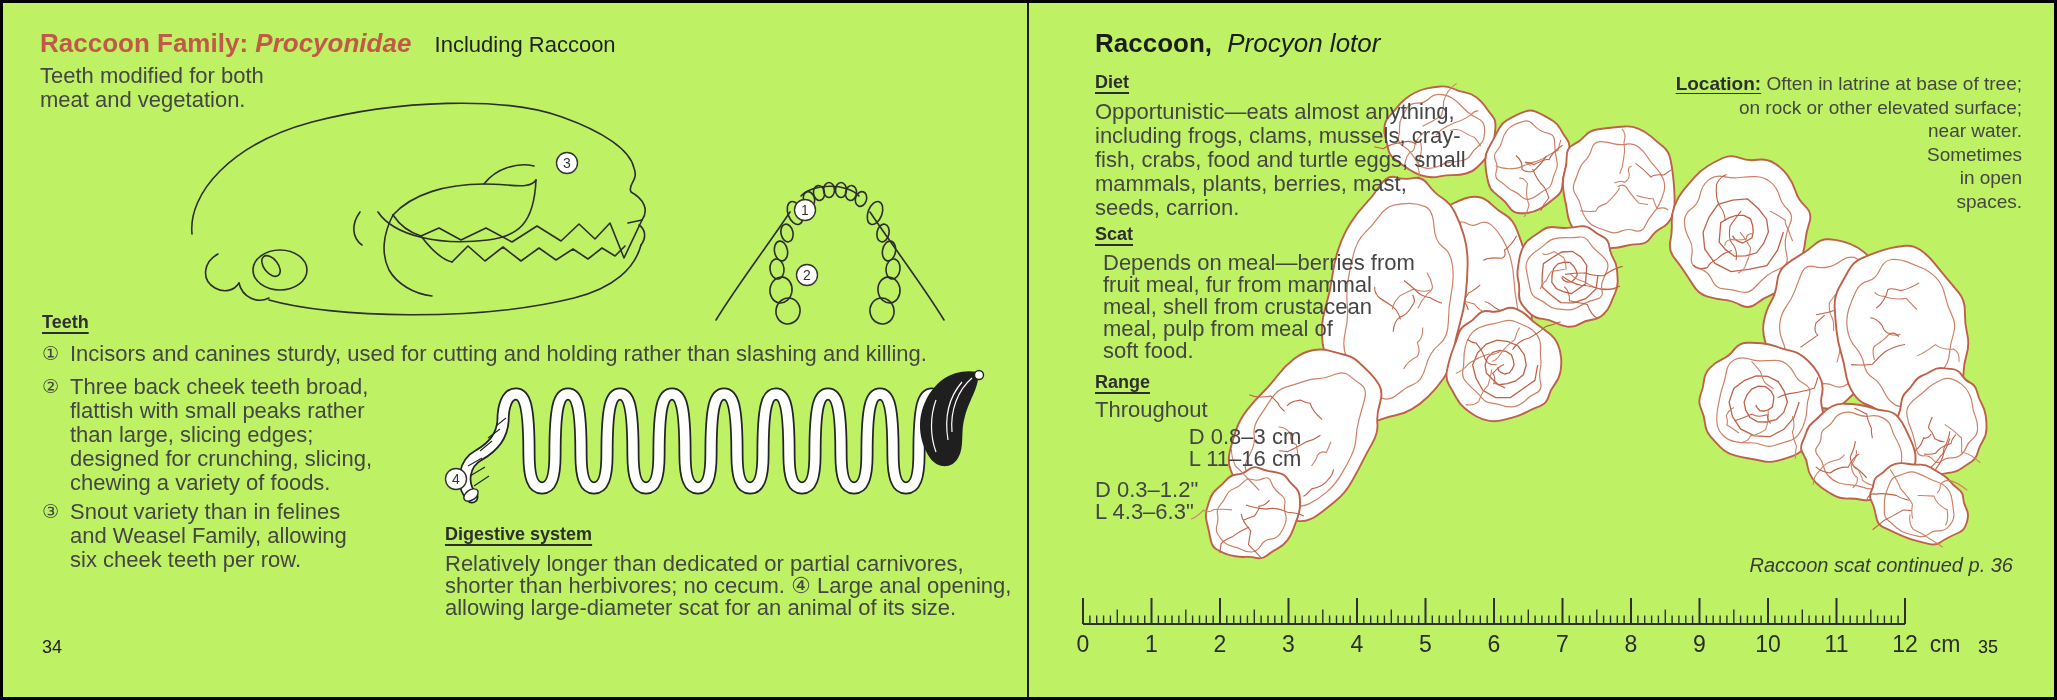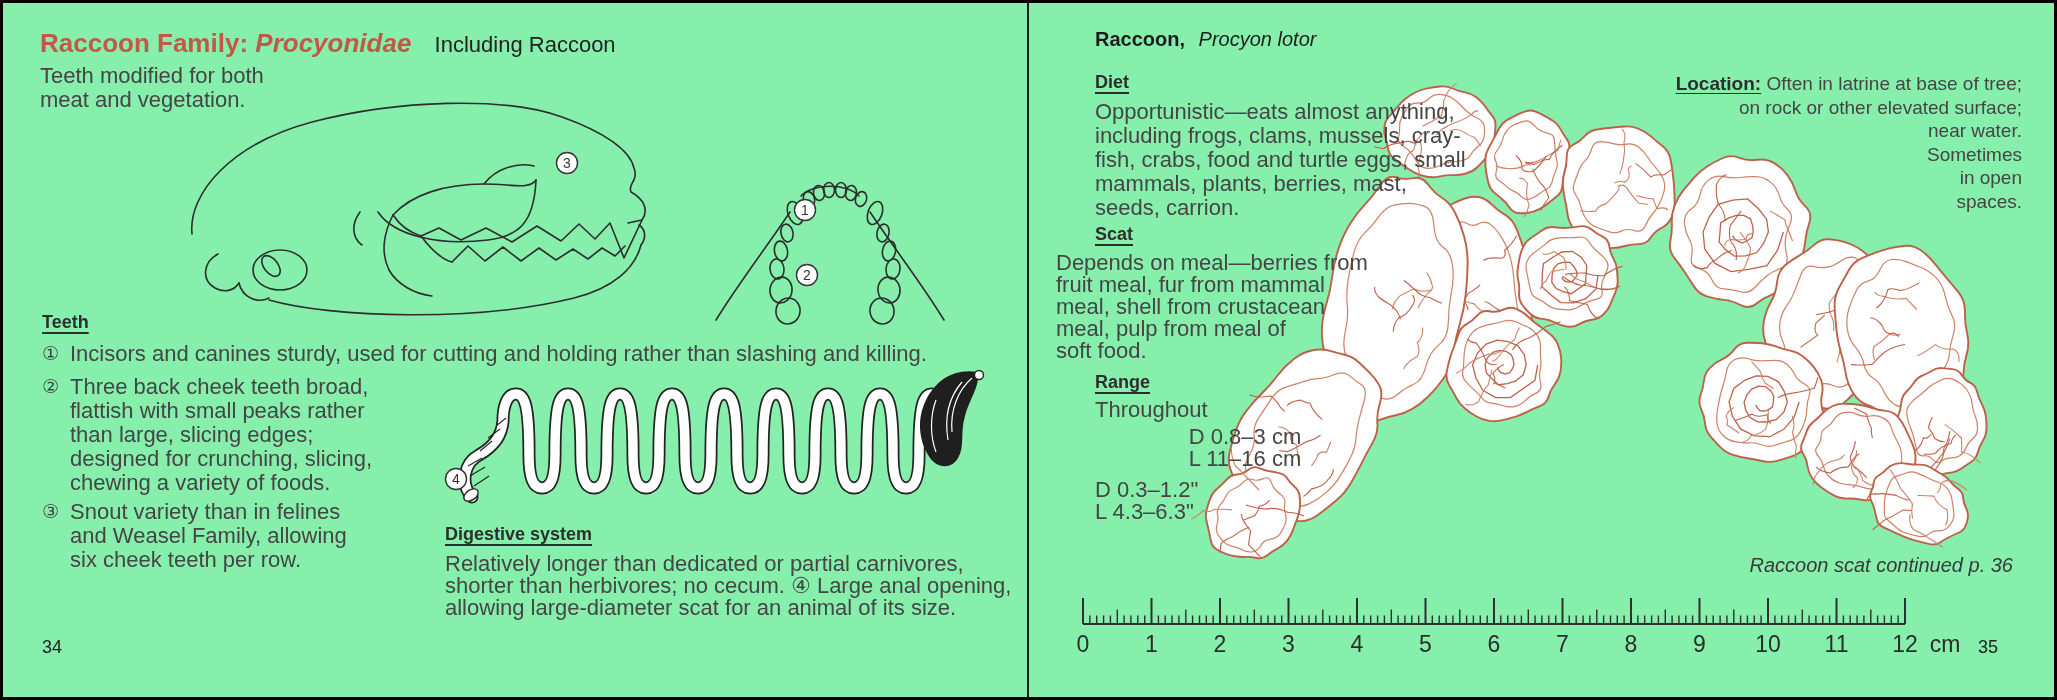--- a/index.html
+++ b/index.html
@@ -1,30 +1,30 @@
 <!DOCTYPE html>
 <html style="--accent: #c15848; --ink: #454545; --line-ink: #2d2d2d; --scat: #bd6148; --scat-light: #cd8166;"><head>
 <meta charset="utf-8">
 <style>
   :root{
     --accent:#c15848; --ink:#454545; --head-ink:#2e2e2e; --line-ink:#2d2d2d;
     --scat:#bd6148; --scat-light:#cd8166;
   }
   html,body{margin:0;padding:0;background:#9a9a9a;}
   .spread{
-    position:relative;width:2057px;height:700px;background:#86efac;
+    position:relative;width:2057px;height:700px;background:#bef264;
     font-family:"Liberation Sans","DejaVu Sans",sans-serif;overflow:hidden;
   }
   .abs{position:absolute;}
   .frame{position:absolute;inset:0;border:3px solid #000;pointer-events:none;z-index:9;}
   .divider{position:absolute;top:0;bottom:0;left:1027px;width:2px;background:#1b1b1b;z-index:8;}
   .title-left{font-size:26px;font-weight:700;color:var(--accent);white-space:nowrap;z-index:3;}
   .title-left .latin{font-style:italic;}
   .title-left .including{color:#222;font-weight:400;font-size:22px;margin-left:16px;}
-  .title-right{font-size:20px;color:#1c1c1c;white-space:nowrap;z-index:3;}
+  .title-right{font-size:26px;color:#1c1c1c;white-space:nowrap;z-index:3;}
   .title-right .nm{font-weight:700;}
   .title-right .latin{font-style:italic;font-weight:400;margin-left:8px;}
   .heading{font-size:18px;font-weight:600;color:var(--head-ink);
     text-decoration:underline;text-underline-offset:4px;text-decoration-thickness:1.5px;z-index:3;}
   .body-text{font-size:22px;line-height:24px;color:var(--ink);white-space:pre-line;z-index:3;}
   .tight{line-height:22px;}
   .num-item{display:flex;z-index:3;}
   .num-col{flex:none;width:28px;font-size:19px;line-height:24px;color:var(--ink);}
   .page-num{font-size:18px;color:#222;z-index:3;}
   .caption{font-size:20px;font-style:italic;color:#3a3a3a;text-align:right;z-index:3;}
@@ -170,21 +170,21 @@
   </div>
 
   <div class="abs heading" style="left:1095px;top:72px;">Diet</div>
   <div class="abs body-text" style="left:1095px;top:100px;width:390px;">Opportunistic—eats almost anything,
 including frogs, clams, mussels, cray-
 fish, crabs, food and turtle eggs, small
 mammals, plants, berries, mast,
 seeds, carrion.</div>
 
   <div class="abs heading" style="left:1095px;top:224px;">Scat</div>
-  <div class="abs body-text tight" style="left:1056px;top:252px;width:380px;">Depends on meal—berries from
+  <div class="abs body-text tight" style="left:1103px;top:252px;width:380px;">Depends on meal—berries from
 fruit meal, fur from mammal
 meal, shell from crustacean
 meal, pulp from meal of
 soft food.</div>
 
   <div class="abs heading" style="left:1095px;top:372px;">Range</div>
   <div class="abs body-text" style="left:1095px;top:398px;width:300px;">Throughout</div>
 
   <div class="abs body-text tight" style="left:1095px;top:426px;width:300px;text-align:center;">D 0.8–3 cm
 L 11–16 cm</div>

